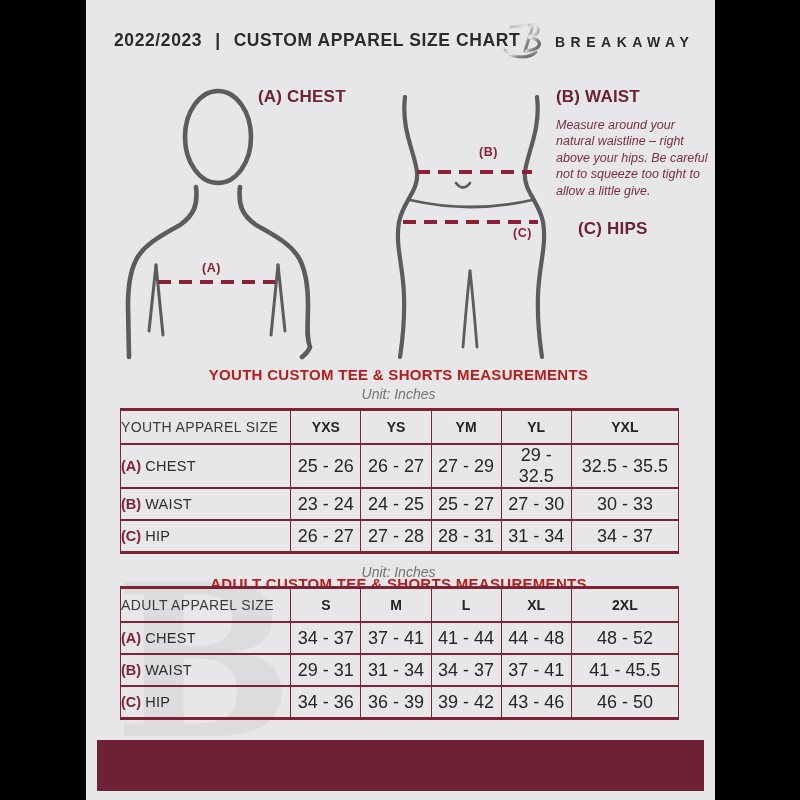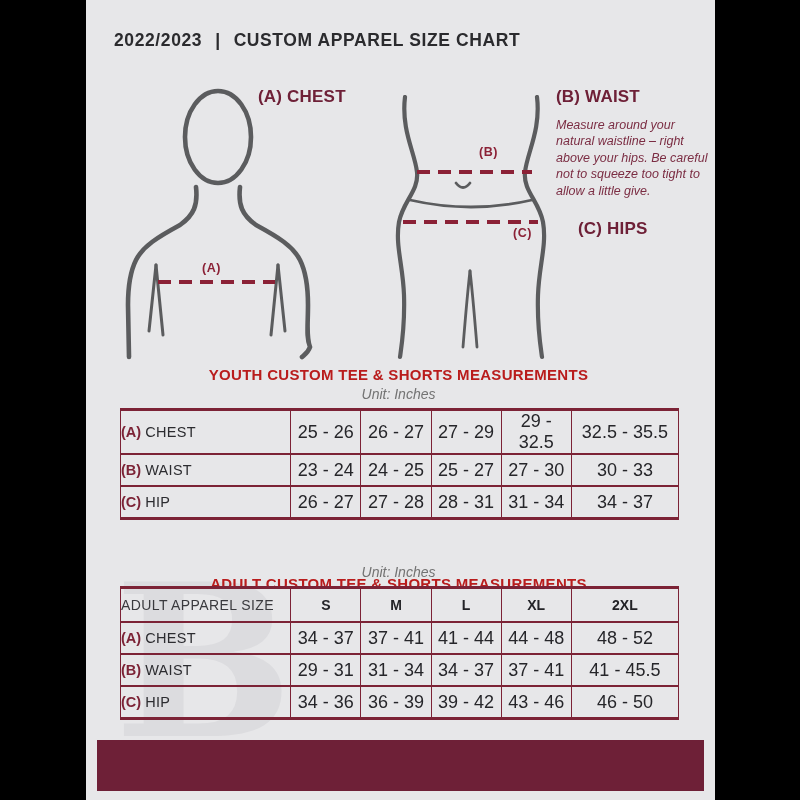--- a/index.html
+++ b/index.html
@@ -56,20 +56,40 @@
 <div class="stage">
   <div class="page">
 
     <div class="watermark">B</div>
 
     <div class="masthead-left">
       <span>2022/2023</span>
       <span>|</span>
       <span>CUSTOM APPAREL SIZE CHART</span>
     </div>
+    <div class="brand">
+      <span>
+        <svg width="46" height="38" viewBox="0 0 46 38">
+          <defs>
+            <linearGradient id="metal" x1="0" y1="0" x2="1" y2="1">
+              <stop offset="0" stop-color="#b9b9bc"></stop>
+              <stop offset="0.4" stop-color="#e9e9eb"></stop>
+              <stop offset="0.7" stop-color="#8a8a8e"></stop>
+              <stop offset="1" stop-color="#56565a"></stop>
+            </linearGradient>
+          </defs>
+          <g fill="none" stroke="url(#metal)" stroke-width="3.1" stroke-linecap="round">
+            <path d="M11,6 L33,4 L25,30"></path>
+            <path d="M29,4 C41,5 42,13 28,16 C43,18 44,28 26,30"></path>
+            <path d="M5,29 C8,36 27,39 36,31"></path>
+          </g>
+        </svg>
+      </span>
+      <span class="brand-text">BREAKAWAY</span>
+    </div>
 
     <div class="fig" style="left:30px;top:85px;width:200px;height:275px;">
       <svg width="200" height="275" viewBox="0 0 200 275">
         <g fill="none" stroke="#5b5c5e" stroke-width="4.6" stroke-linecap="round">
           <ellipse cx="102" cy="52" rx="33" ry="46"></ellipse>
           <path d="M80,102 C82,120 78,130 64,140 C42,152 27,161 20,175 C14,187 12,202 12,220 L13,272"></path>
           <path d="M124,102 C122,120 126,130 140,140 C162,152 177,161 184,175 C190,187 192,202 192,220 C192,240 190,252 194,262 C192,268 188,270 186,272"></path>
         </g>
         <g fill="none" stroke="#5b5c5e" stroke-width="3" stroke-linecap="round">
           <path d="M40,180 L33,246"></path>
@@ -117,20 +137,28 @@
     <table class="size-table" style="top:408px;">
       <colgroup>
         <col style="width:170px">
           <col style="width:70px">
           <col style="width:70px">
         <col style="width:70px">
           <col style="width:70px">
           <col style="width:107px">
       </colgroup>
       <tbody>
+          <tr>
+        <th class="label-cell cell-size-label">YOUTH APPAREL SIZE</th>
+        <th class="cell-size">YXS</th>
+        <th class="cell-size">YS</th>
+        <th class="cell-size">YM</th>
+        <th class="cell-size">YL</th>
+        <th class="cell-size">YXL</th>
+      </tr>
       <tr>
         <td class="label-cell"><span class="row-marker">(A)</span><span class="row-label">CHEST</span></td>
         <td class="cell-val">25 - 26</td>
         <td class="cell-val">26 - 27</td>
         <td class="cell-val">27 - 29</td>
         <td class="cell-val">29 - 32.5</td>
         <td class="cell-val">32.5 - 35.5</td>
       </tr>
       <tr>
         <td class="label-cell"><span class="row-marker">(B)</span><span class="row-label">WAIST</span></td>

